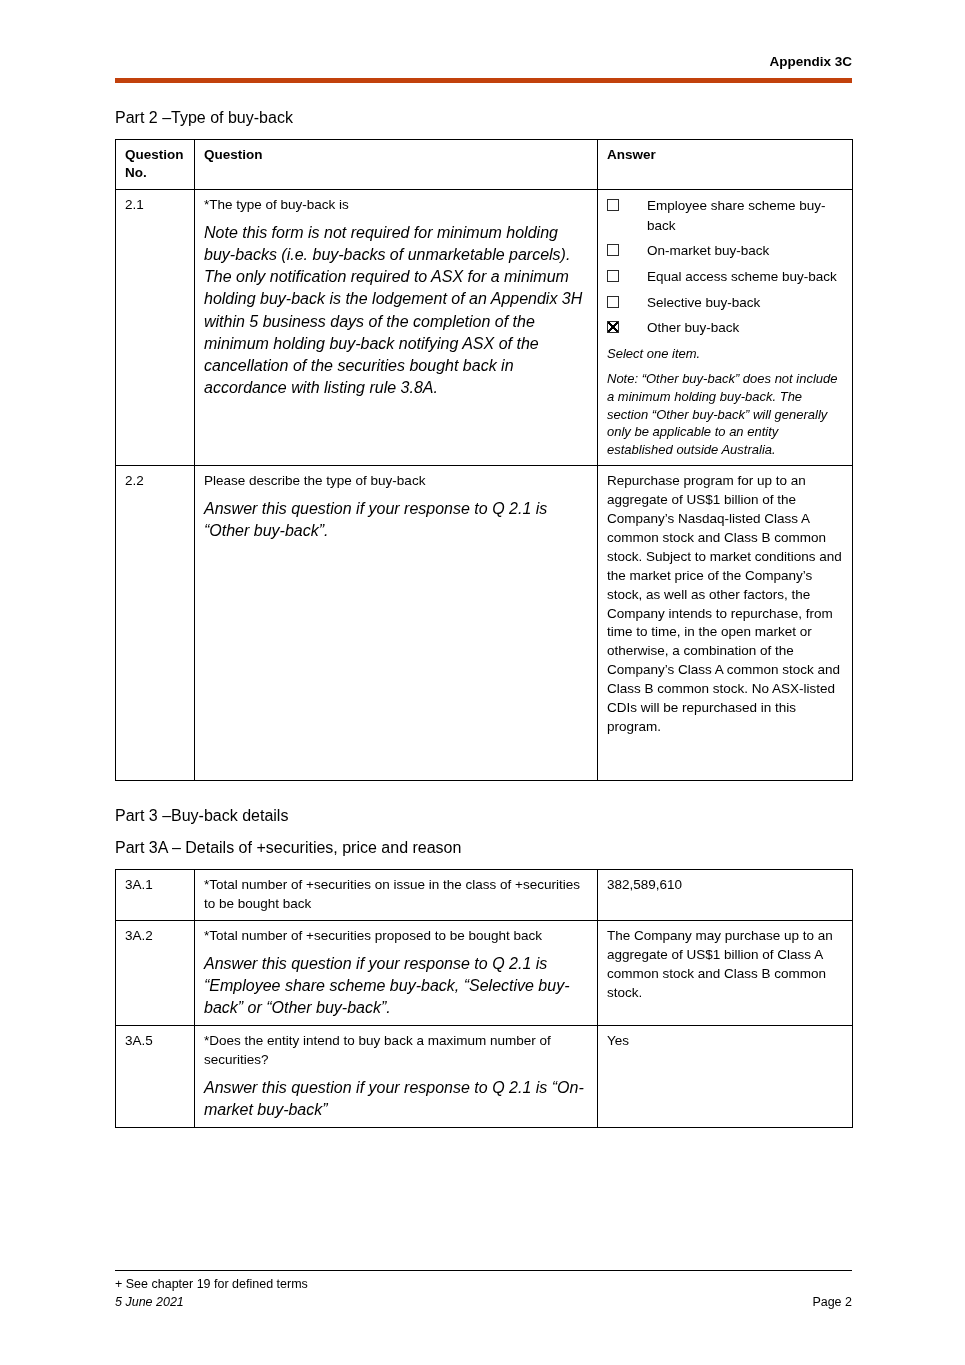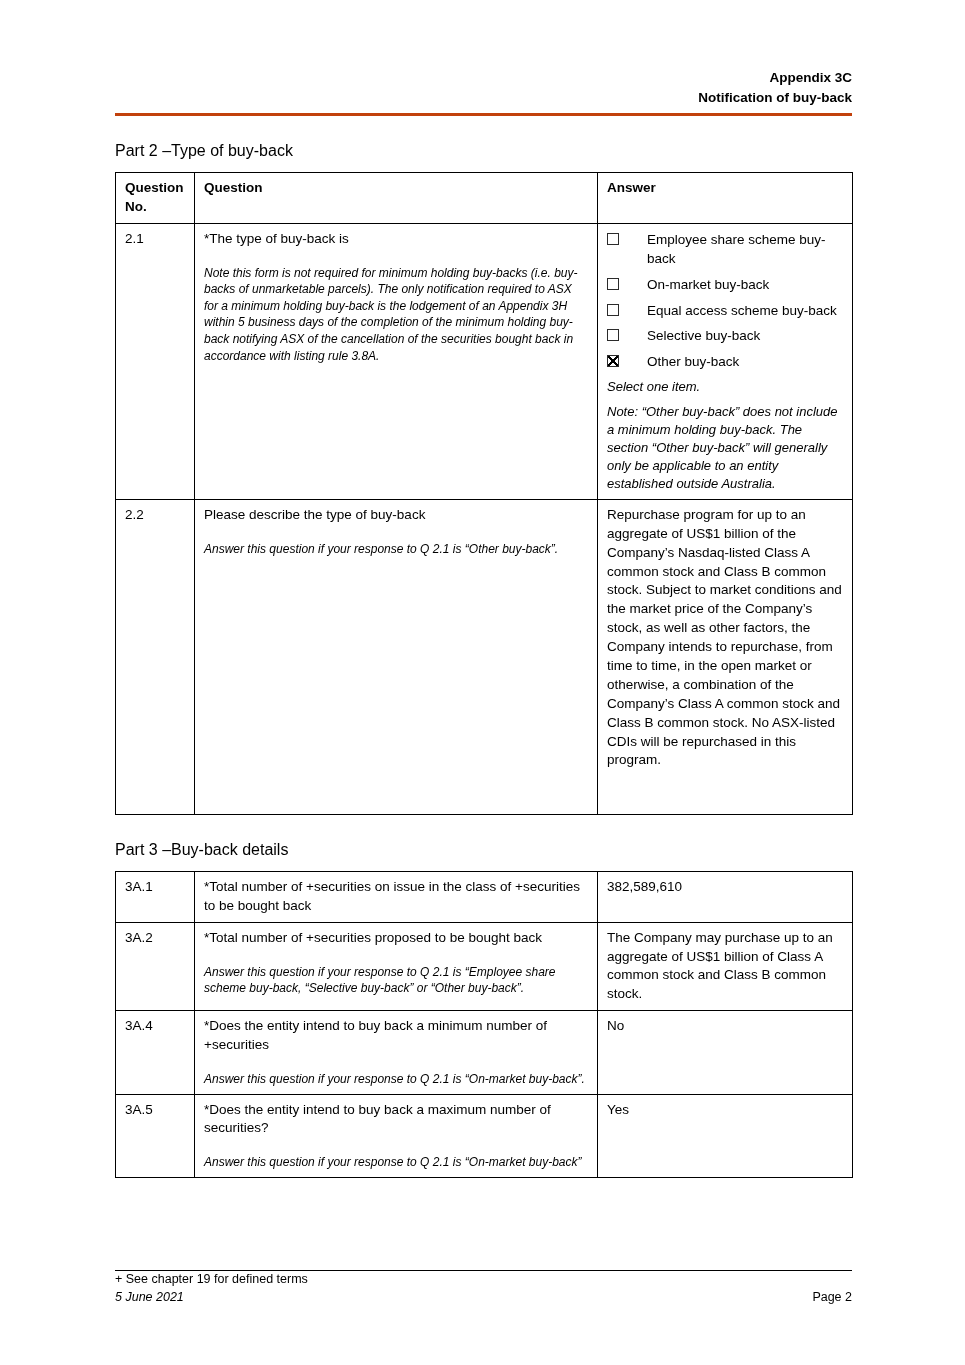--- a/index.html
+++ b/index.html
@@ -2,27 +2,27 @@
 <html><head>
 <meta charset="utf-8">
 <style>
   * { box-sizing: border-box; }
   html, body { margin: 0; padding: 0; background: #fff; }
   body { font-family: "Liberation Sans", sans-serif; color: #000; }
   .page { position: relative; width: 965px; height: 1365px; background: #fff; overflow: hidden; }
   .content { position: absolute; left: 115px; top: 0; width: 737px; }
 
   .doc-header {
-    padding-top: 68px;
+    padding-top: 52px;
     padding-bottom: 6px;
     text-align: right;
     font-weight: bold;
     font-size: 13.5px;
     line-height: 1.45;
-    border-bottom: 3px solid #c2410c;
+    border-bottom: 5px solid #c2410c;
   }
 
   .part-title {
     font-size: 16px;
     font-weight: normal;
     margin: 25px 0 0 0;
     line-height: 1.25;
   }
   .part-title.sub { margin-top: 12px; }
 
@@ -49,24 +49,24 @@
 
   tr.h-header td, tr.h-header th { height: 44px; }
   tr.h-21 td { height: 269px; }
   tr.h-22 td { height: 315px; }
   tr.h-3a1 td { height: 46px; }
   tr.h-3a2 td { height: 84px; }
   tr.h-3a4 td { height: 83px; }
   tr.h-3a5 td { height: 83px; }
 
   .q-note {
-    font-size: 12px;
+    font-size: 16px;
     font-style: italic;
     line-height: 1.38;
-    margin-top: 16px;
+    margin-top: 7px;
   }
   .a-note {
     font-size: 13px;
     font-style: italic;
     line-height: 1.38;
     margin-top: 7px;
   }
 
   .opt { display: flex; gap: 28px; margin-bottom: 6px; line-height: 1.45; }
   .box {
@@ -81,35 +81,35 @@
       linear-gradient(45deg,  transparent 43%, #000 43%, #000 57%, transparent 57%),
       linear-gradient(135deg, transparent 43%, #000 43%, #000 57%, transparent 57%);
   }
 
   .footer {
     position: absolute;
     left: 115px;
     width: 737px;
     top: 1270px;
     border-top: 1px solid #000;
+    padding-top: 5px;
     font-size: 12.5px;
     line-height: 1.4;
   }
   .footer-bottom { display: flex; justify-content: space-between; }
   .footer-date { font-style: italic; }
 </style>
 </head>
 <body>
 
 <div class="page">
   <div class="content">
 
     <div class="doc-header">
       <div>Appendix 3C</div>
-      <div>Notification of buy-back</div>
     </div>
 
     <h1 class="part-title">Part 2 –Type of buy-back</h1>
 
     <table class="form">
       <colgroup>
           <col class="c-no">
           <col class="c-q">
           <col class="c-a">
         </colgroup>
@@ -157,20 +157,21 @@
           <div class="q-note">Answer this question if your response to Q 2.1 is “Other buy-back”.</div>
         </td>
         <td>
           <div>Repurchase program for up to an aggregate of US$1 billion of the Company’s Nasdaq-listed Class A common stock and Class B common stock. Subject to market conditions and the market price of the Company’s stock, as well as other factors, the Company intends to repurchase, from time to time, in the open market or otherwise, a combination of the Company’s Class A common stock and Class B common stock. No ASX-listed CDIs will be repurchased in this program.</div>
         </td>
       </tr>
     </tbody>
       </table>
 
     <h1 class="part-title" style="">Part 3 –Buy-back details</h1>
+    <h1 class="part-title sub">Part 3A – Details of +securities, price and reason</h1>
 
     <table class="form">
       <colgroup>
           <col class="c-no">
           <col class="c-q">
           <col class="c-a">
         </colgroup>
       <tbody>
           <tr class="h-3a1">
         <td>3A.1</td>
@@ -184,30 +185,20 @@
       <tr class="h-3a2">
         <td>3A.2</td>
         <td>
           <div>*Total number of +securities proposed to be bought back</div>
           <div class="q-note">Answer this question if your response to Q 2.1 is “Employee share scheme buy-back, “Selective buy-back” or “Other buy-back”.</div>
         </td>
         <td>
           <div>The Company may purchase up to an aggregate of US$1 billion of Class A common stock and Class B common stock.</div>
         </td>
       </tr>
-      <tr class="h-3a4">
-        <td>3A.4</td>
-        <td>
-          <div>*Does the entity intend to buy back a minimum number of +securities</div>
-          <div class="q-note">Answer this question if your response to Q 2.1 is “On-market buy-back”.</div>
-        </td>
-        <td>
-          <div>No</div>
-        </td>
-      </tr>
       <tr class="h-3a5">
         <td>3A.5</td>
         <td>
           <div>*Does the entity intend to buy back a maximum number of securities?</div>
           <div class="q-note">Answer this question if your response to Q 2.1 is “On-market buy-back”</div>
         </td>
         <td>
           <div>Yes</div>
         </td>
       </tr>

